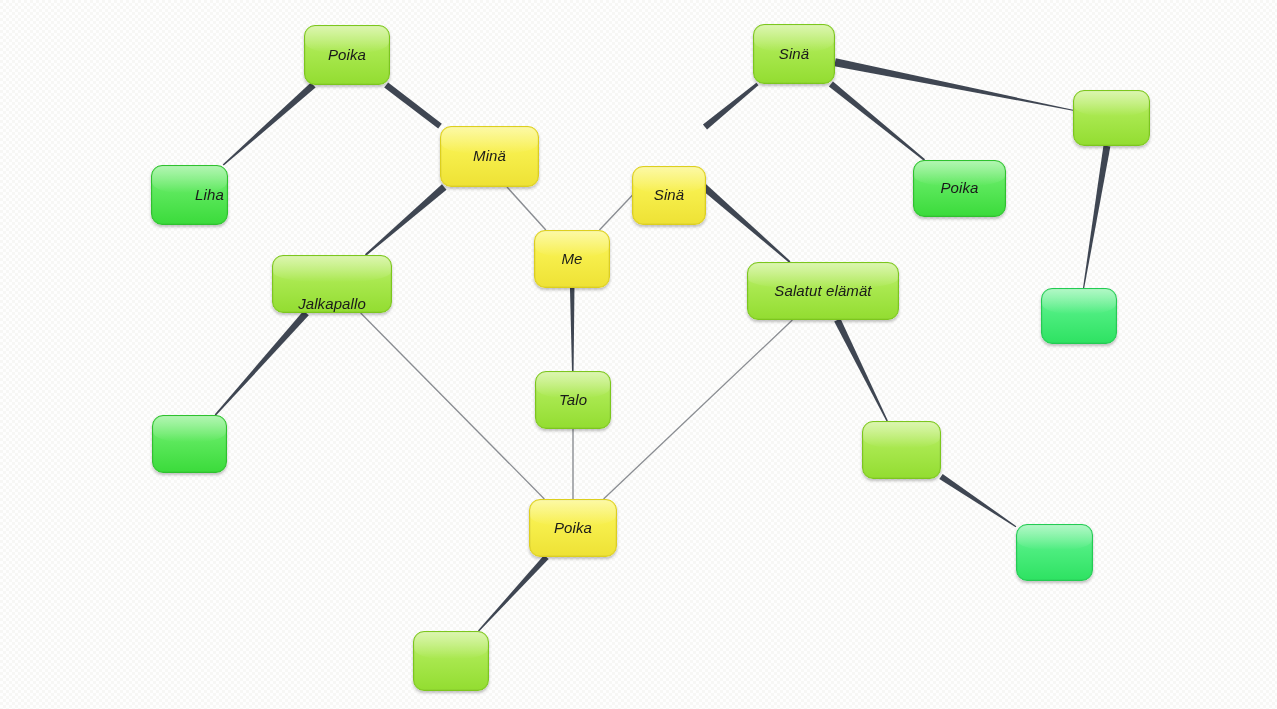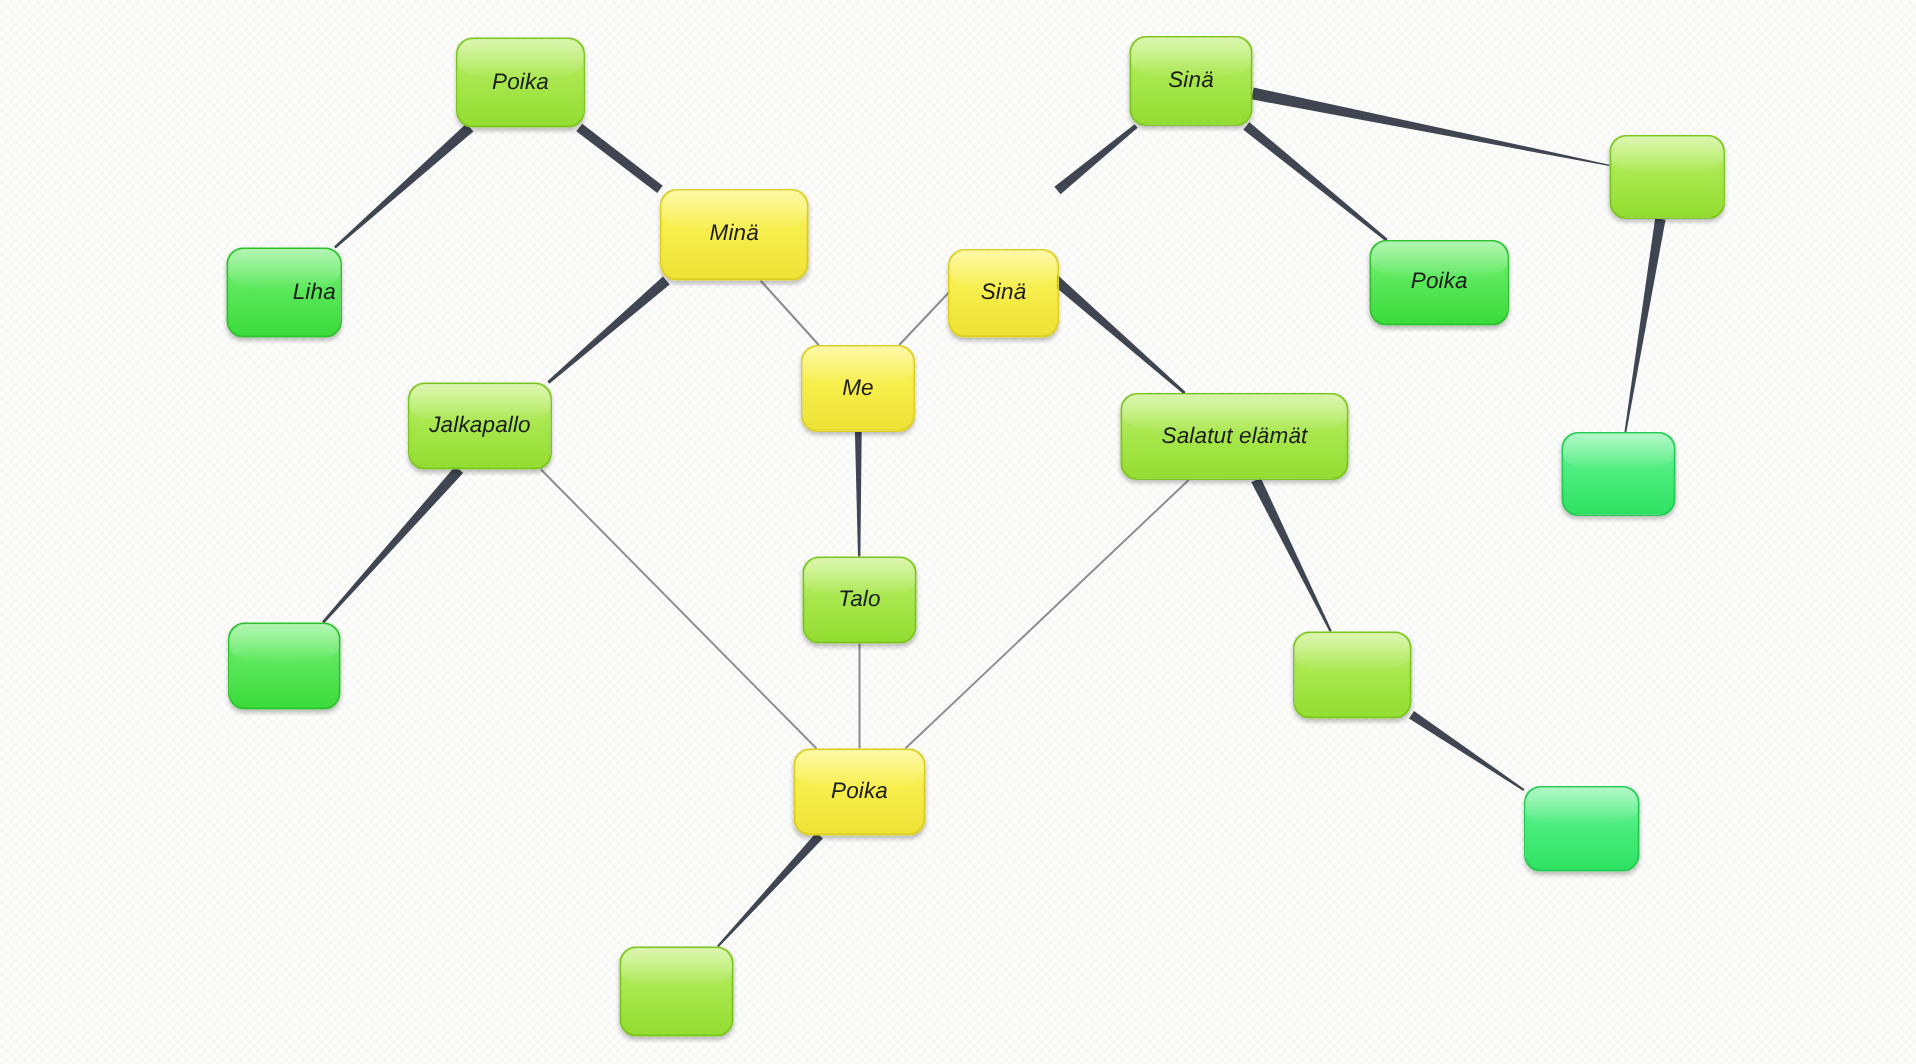--- a/index.html
+++ b/index.html
@@ -105,21 +105,21 @@
   <div id="node-layer">
       <div class="node c-ltgreen" style="left: 304px; top: 25px; width: 86px; height: 60px;">
         <span class="lbl">Poika</span>
       </div>
       <div class="node c-green" style="left: 151px; top: 165px; width: 77px; height: 60px; padding-left: 40px;">
         <span class="lbl">Liha</span>
       </div>
       <div class="node c-yellow" style="left: 440px; top: 126px; width: 99px; height: 61px;">
         <span class="lbl">Minä</span>
       </div>
-      <div class="node c-ltgreen" style="left: 272px; top: 255px; width: 96px; height: 58px;">
+      <div class="node c-ltgreen" style="left: 272px; top: 255px; width: 120px; height: 58px; align-items: flex-end;">
         <span class="lbl">Jalkapallo</span>
       </div>
       <div class="node c-green" style="left: 152px; top: 415px; width: 75px; height: 58px;">
         <span class="lbl"></span>
       </div>
       <div class="node c-yellow" style="left: 534px; top: 230px; width: 76px; height: 58px;">
         <span class="lbl">Me</span>
       </div>
       <div class="node c-ltgreen" style="left: 535px; top: 371px; width: 76px; height: 58px;">
         <span class="lbl">Talo</span>

